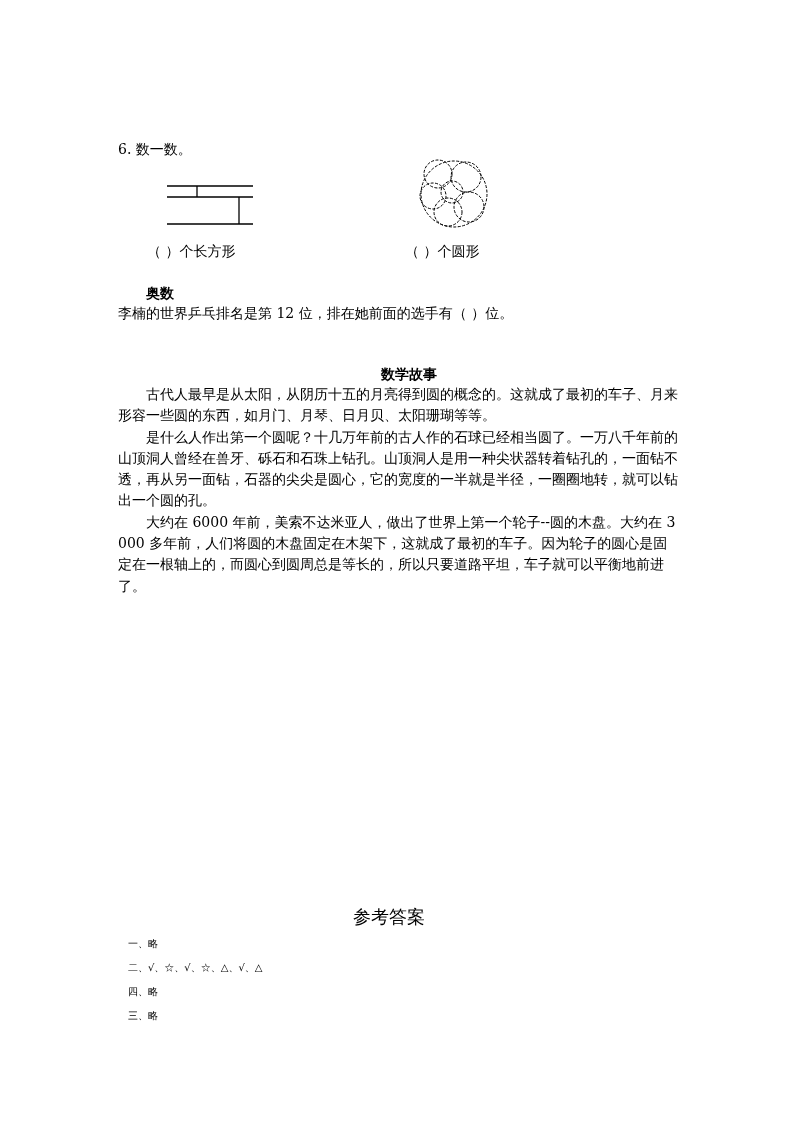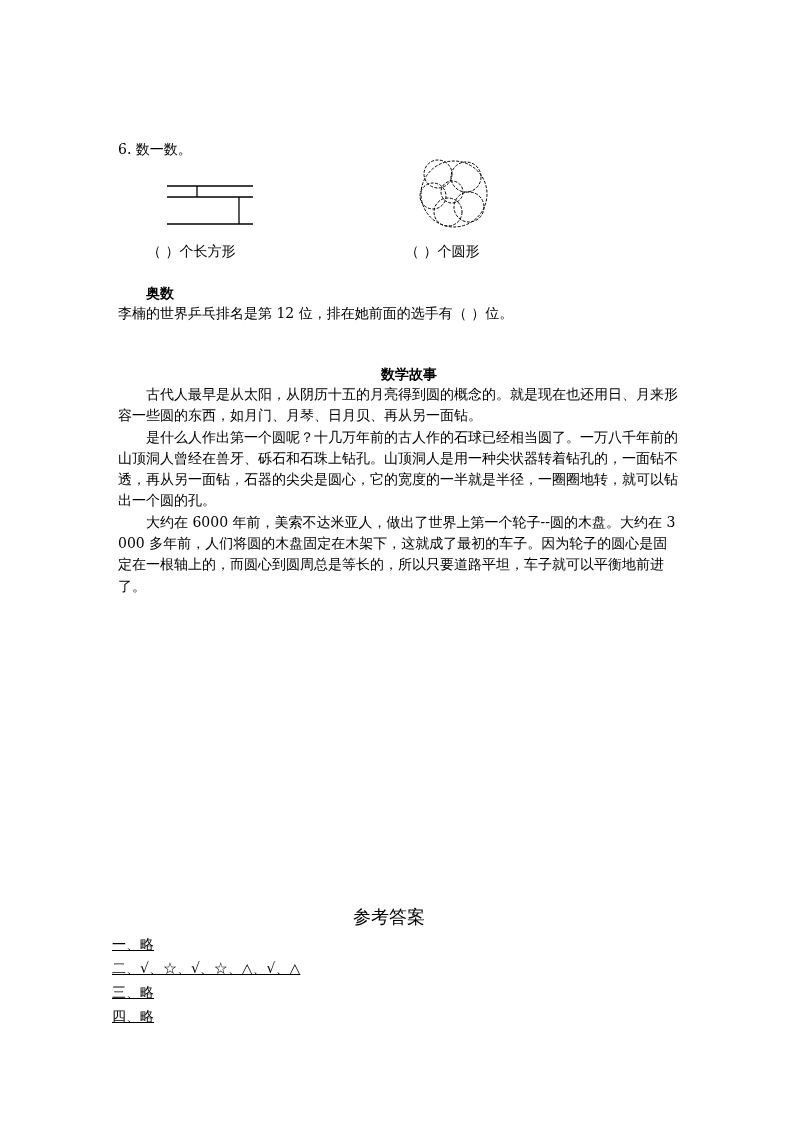--- a/index.html
+++ b/index.html
@@ -5,21 +5,21 @@
   html, body { margin: 0; padding: 0; background: #ffffff; }
   body {
     width: 793px; height: 1122px; position: relative; overflow: hidden;
     font-family: "DejaVu Serif", "Liberation Serif", serif;
     color: #000; font-size: 14px;
   }
   .abs { position: absolute; white-space: nowrap; }
   .bold { font-weight: bold; font-family: "DejaVu Sans", "Liberation Sans", sans-serif; }
   .story { position: absolute; left: 118px; top: 384px; width: 560px; line-height: 21.3px; font-size: 14px; }
   .story p { margin: 0; text-indent: 28px; white-space: normal; word-break: break-all; }
-  .answers { position: absolute; left: 112px; top: 932px; line-height: 24px; font-size: 14px; text-decoration: underline; }
+  .answers { position: absolute; left: 128px; top: 932px; line-height: 24px; font-size: 10px; }
   .answers div { white-space: nowrap; }
   svg { position: absolute; overflow: visible; }
 </style>
 </head>
 <body>
 
 <div class="abs" style="left:118px; top:141px;">6. 数一数。</div>
 
 <svg width="793" height="260" style="left:0; top:0;">
   <g stroke="#000" stroke-width="1.3">
@@ -44,24 +44,24 @@
 </svg>
 
 <div class="abs" style="left:147px; top:243px;">（    ）个长方形</div>
 <div class="abs" style="left:405px; top:243px;">（    ）个圆形</div>
 
 <div class="abs bold" style="left:118px; top:285px;margin-left:28px;">奥数</div>
 <div class="abs" style="left:118px; top:305px;">李楠的世界乒乓排名是第 12 位，排在她前面的选手有（      ）位。</div>
 
 <div class="abs bold" style="left:381px; top:366px;">数学故事</div>
 <div class="story">
-  <p>古代人最早是从太阳，从阴历十五的月亮得到圆的概念的。就是现在也还用日、月来形容一些圆的东西，如月门、月琴、日月贝、再从另一面钻。</p>
+  <p>古代人最早是从太阳，从阴历十五的月亮得到圆的概念的。这就成了最初的车子、月来形容一些圆的东西，如月门、月琴、日月贝、太阳珊瑚等等。</p>
   <p>是什么人作出第一个圆呢？十几万年前的古人作的石球已经相当圆了。一万八千年前的山顶洞人曾经在兽牙、砾石和石珠上钻孔。山顶洞人是用一种尖状器转着钻孔的，一面钻不透，再从另一面钻，石器的尖尖是圆心，它的宽度的一半就是半径，一圈圈地转，就可以钻出一个圆的孔。</p>
   <p>大约在 6000 年前，美索不达米亚人，做出了世界上第一个轮子--圆的木盘。大约在 3000 多年前，人们将圆的木盘固定在木架下，这就成了最初的车子。因为轮子的圆心是固定在一根轴上的，而圆心到圆周总是等长的，所以只要道路平坦，车子就可以平衡地前进了。</p>
 </div>
 
 <div class="abs" style="left:353px; top:905px; font-size:18px; font-family:'DejaVu Sans','Liberation Sans',sans-serif;text-align:right;">参考答案</div>
 <div class="answers">
   <div>一、略</div>
   <div>二、√、☆、√、☆、△、√、△</div>
+  <div>四、略</div>
   <div>三、略</div>
-  <div>四、略</div>
 </div>
 
 </body></html>

